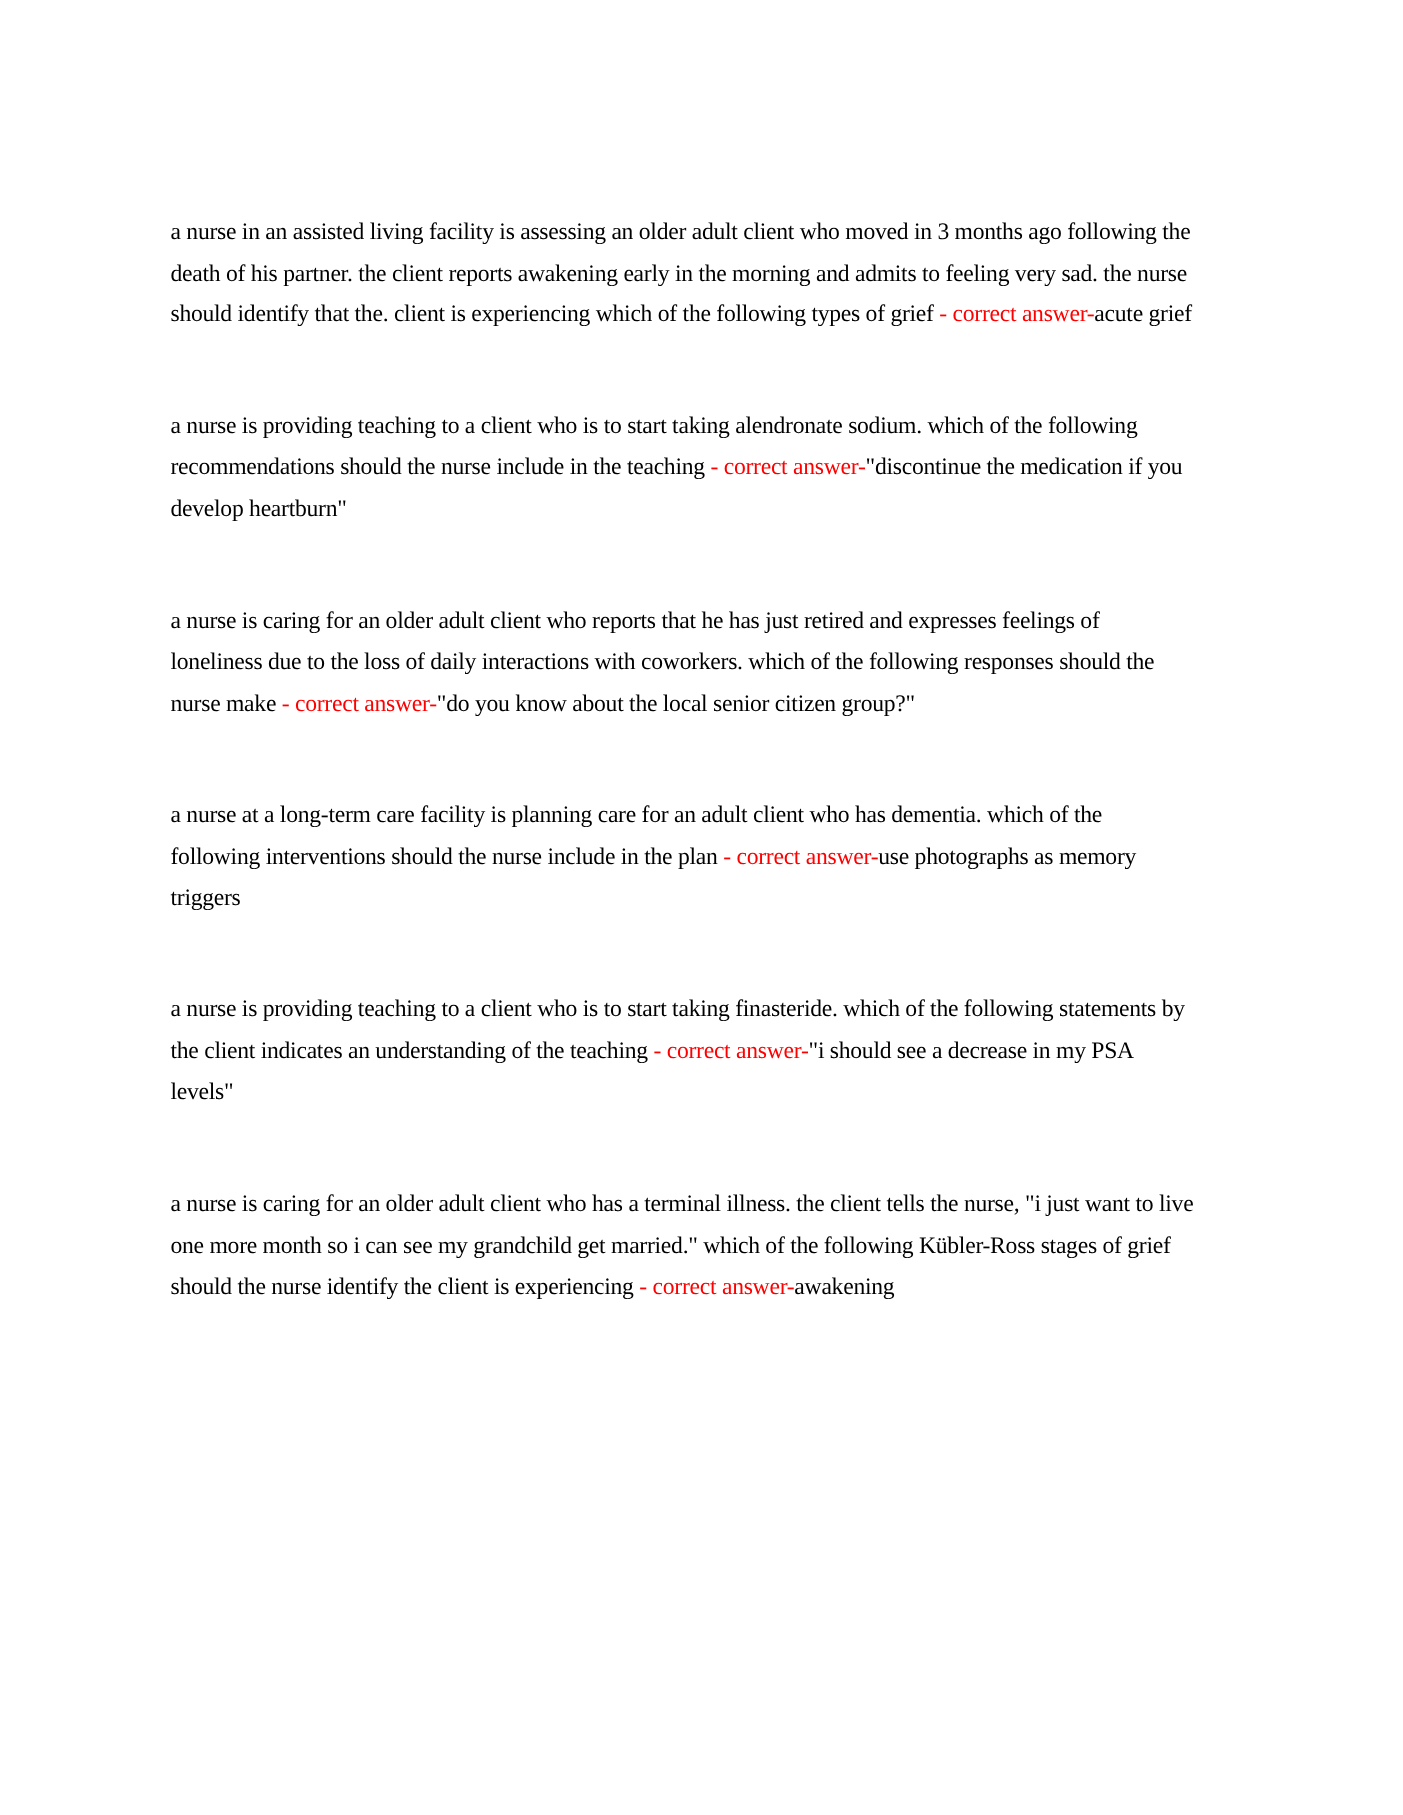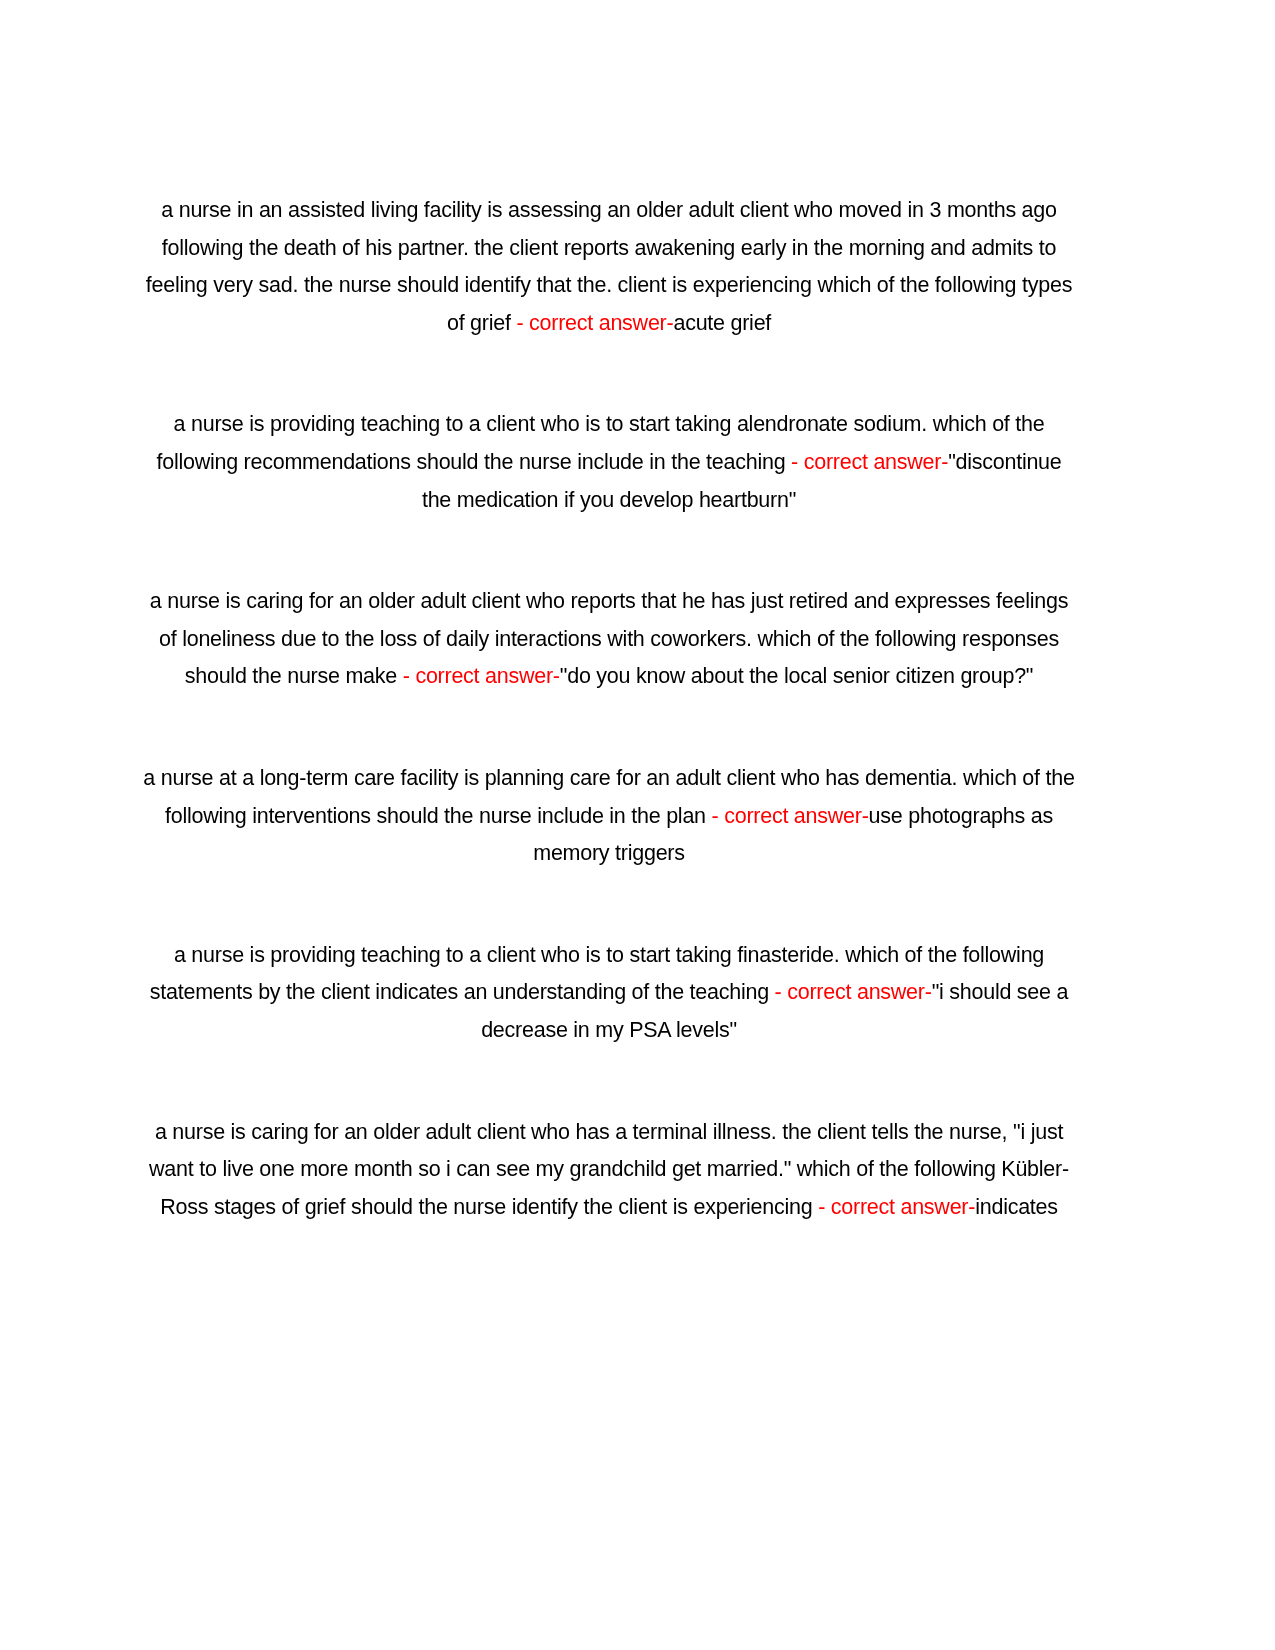--- a/index.html
+++ b/index.html
@@ -15,29 +15,29 @@
   .page {
     position: relative;
     width: 1275px;
     height: 1650px;
     margin: 0 auto;
     background: var(--page_background, #ffffff);
     overflow: hidden;
   }
   .content {
     position: absolute;
-    left: 143px;
+    left: 155px;
     top: 192px;
     width: 932px;
-    font-family: Liberation Sans, sans-serif;
+    font-family: Liberation Serif, serif;
     font-size: 21.5px;
     line-height: 37.6px;
     letter-spacing: -0.25px;
     color: var(--body_text, #000000);
-    text-align: center;
+    text-align: left;
   }
   .para {
     margin: 0 0 64px 0;
     padding: 0;
   }
   .para:last-child {
     margin-bottom: 0;
   }
   .answer-marker {
     color: var(--answer_red, #ff0000);
@@ -52,16 +52,16 @@
     <p class="para"><span>a nurse in an assisted living facility is assessing an older adult client who moved in 3 months ago following the death of his partner. the client reports awakening early in the morning and admits to feeling very sad. the nurse should identify that the. client is experiencing which of the following types of grief </span><span class="answer-marker">- correct answer-</span><span>acute grief</span></p>
 
     <p class="para"><span>a nurse is providing teaching to a client who is to start taking alendronate sodium. which of the following recommendations should the nurse include in the teaching </span><span class="answer-marker">- correct answer-</span><span>"discontinue the medication if you develop heartburn"</span></p>
 
     <p class="para"><span>a nurse is caring for an older adult client who reports that he has just retired and expresses feelings of loneliness due to the loss of daily interactions with coworkers. which of the following responses should the nurse make </span><span class="answer-marker">- correct answer-</span><span>"do you know about the local senior citizen group?"</span></p>
 
     <p class="para"><span>a nurse at a long-term care facility is planning care for an adult client who has dementia. which of the following interventions should the nurse include in the plan </span><span class="answer-marker">- correct answer-</span><span>use photographs as memory triggers</span></p>
 
     <p class="para"><span>a nurse is providing teaching to a client who is to start taking finasteride. which of the following statements by the client indicates an understanding of the teaching </span><span class="answer-marker">- correct answer-</span><span>"i should see a decrease in my PSA levels"</span></p>
 
-    <p class="para"><span>a nurse is caring for an older adult client who has a terminal illness. the client tells the nurse, "i just want to live one more month so i can see my grandchild get married." which of the following Kübler-Ross stages of grief should the nurse identify the client is experiencing </span><span class="answer-marker">- correct answer-</span><span>indicates</span></p>
+    <p class="para"><span>a nurse is caring for an older adult client who has a terminal illness. the client tells the nurse, "i just want to live one more month so i can see my grandchild get married." which of the following Kübler-Ross stages of grief should the nurse identify the client is experiencing </span><span class="answer-marker">- correct answer-</span><span>awakening</span></p>
 
   </div>
 </div>
 
 </body></html>

